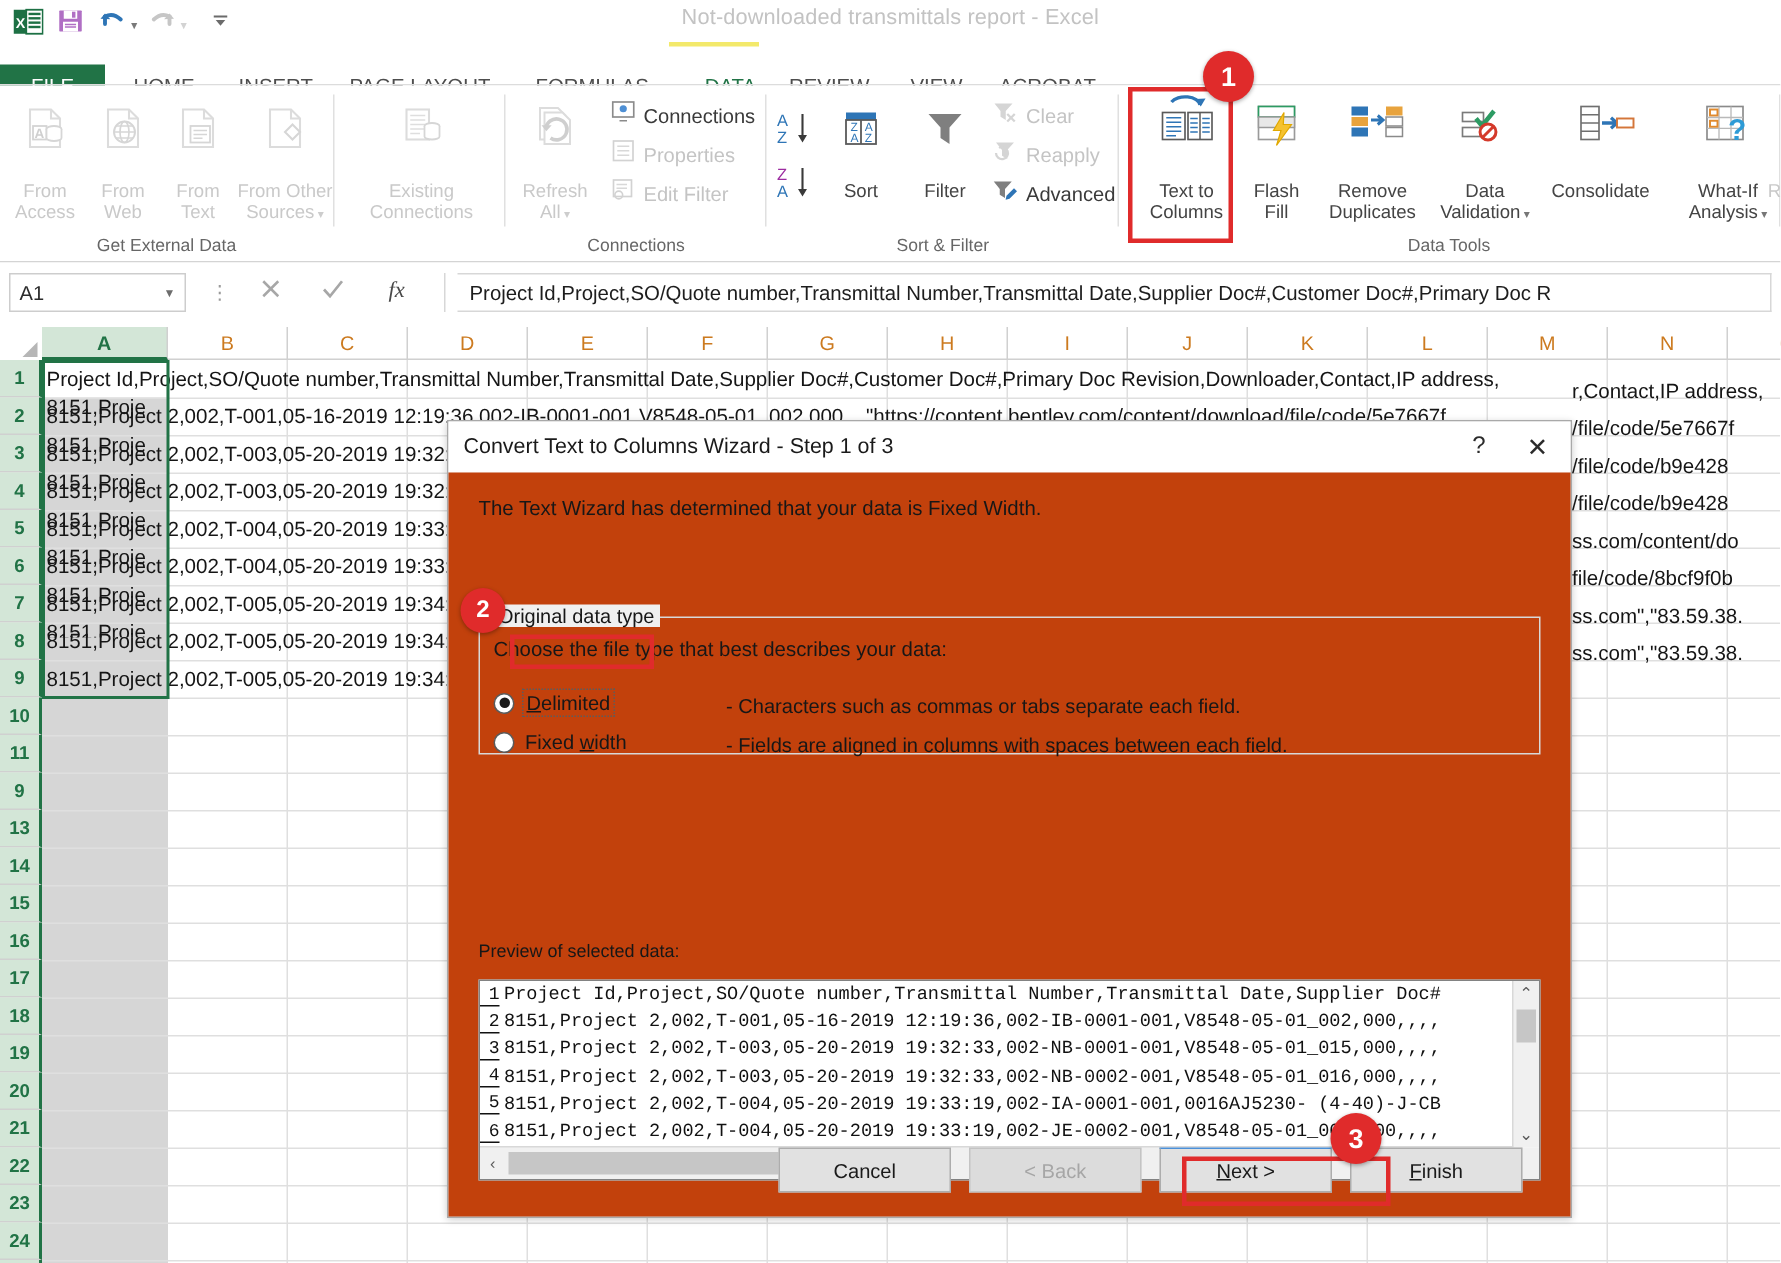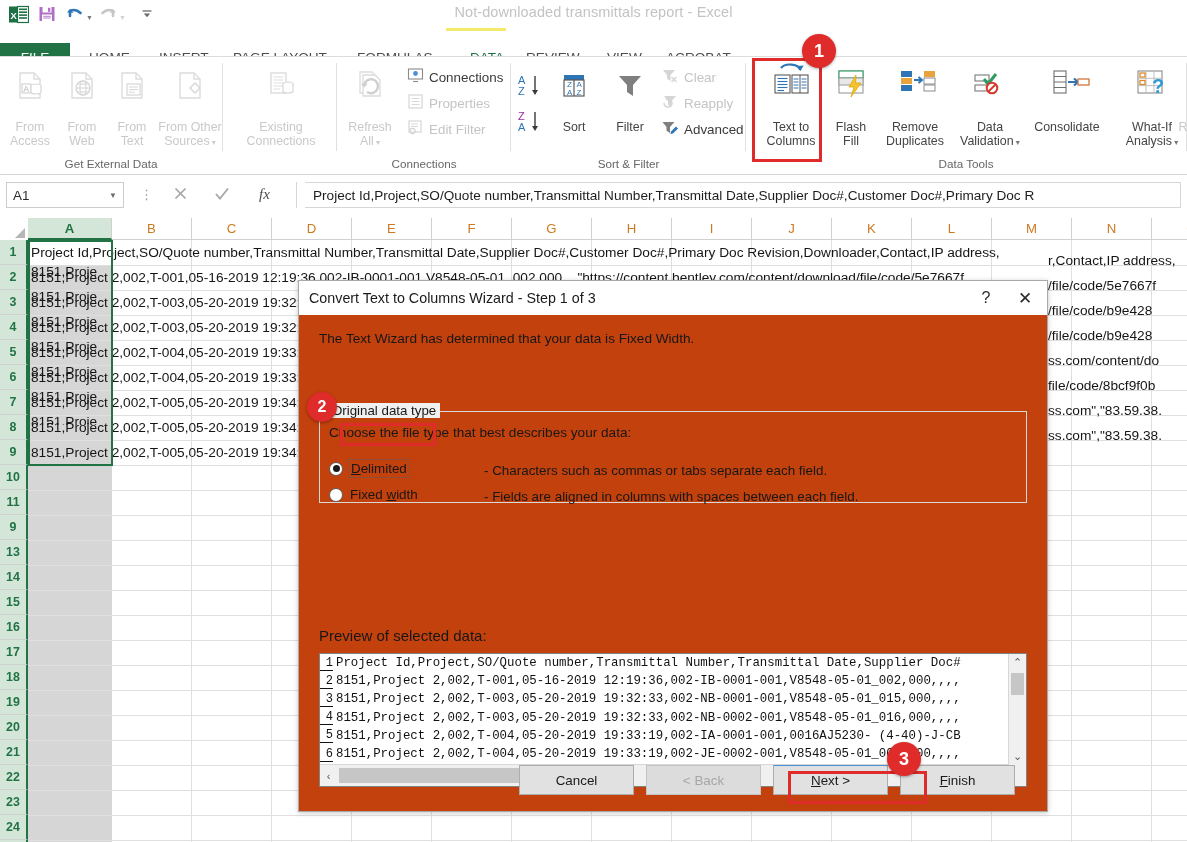--- a/index.html
+++ b/index.html
@@ -180,21 +180,21 @@
     width: 14px; height: 14px; border-radius: 50%;
     border: 1px solid #5a5a5a; background: #fff; box-sizing: border-box;
     display: flex; align-items: center; justify-content: center;
   }
   .radio-dot { width: 7px; height: 7px; border-radius: 50%; background: #1a1a1a; }
   .radio-lbl { font-size: 13.4px; color: #171717; margin-left: 7px; white-space: nowrap; }
   .radio-lbl u { text-decoration: underline; }
   .focus-dots { outline: 1px dotted #5d5d5d; outline-offset: 1px; padding: 0 1px; }
   .radio-desc { position: absolute; font-size: 13.4px; color: #171717; white-space: nowrap; }
 
-  .preview-label { position: absolute; left: 20px; top: 312px; font-size: 15px; color: #171717; }
+  .preview-label { position: absolute; left: 20px; top: 312px; font-size: 12px; color: #171717; }
   .preview-box {
     position: absolute; left: 20px; top: 338px; width: 708px; height: 134px;
     border: 1px solid #828282; background: #ffffff; box-sizing: border-box;
   }
   .preview-lines { position: absolute; left: 0; top: 0; right: 17px; bottom: 21px; overflow: hidden; }
   .pv-line {
     display: flex; align-items: center; height: 18.2px;
     font-family: "Liberation Mono", monospace; font-size: 12.4px; color: #111;
     white-space: nowrap;
   }

